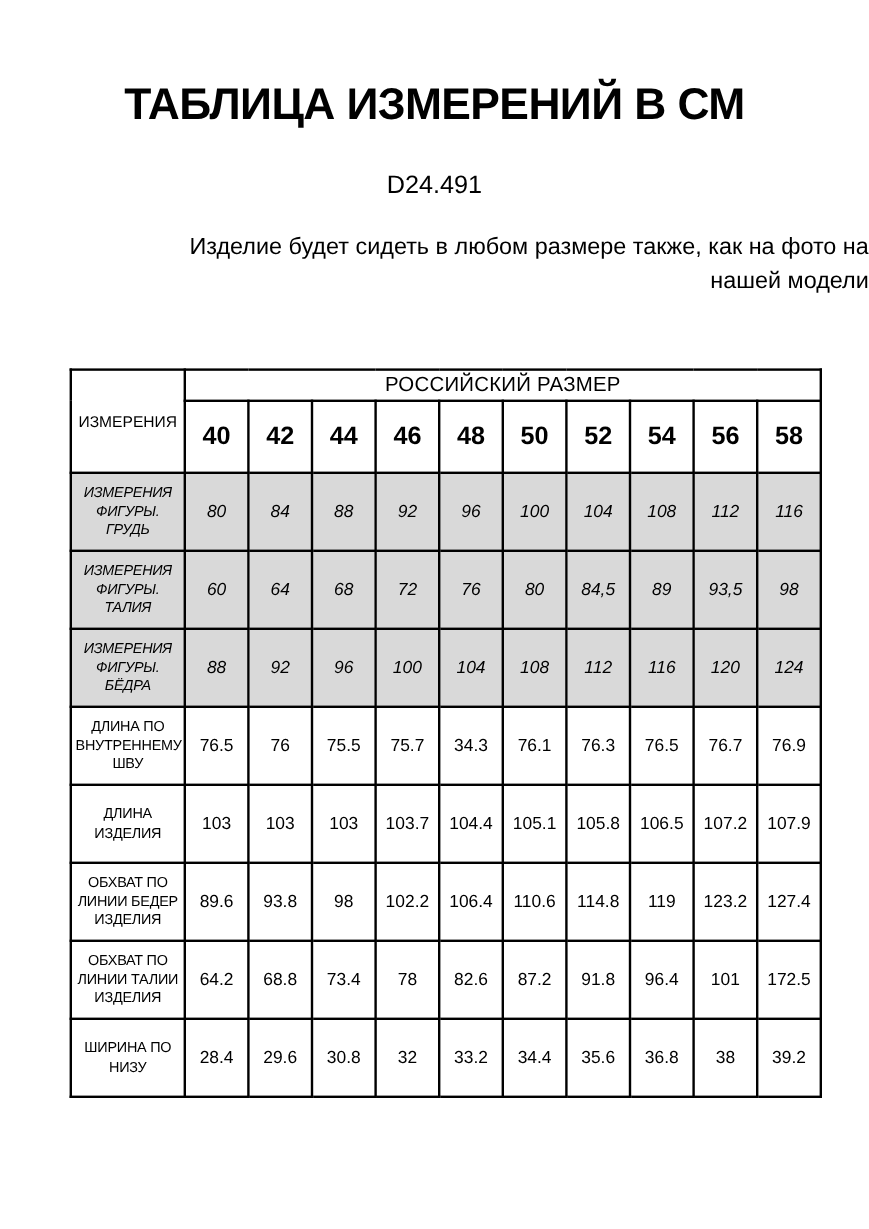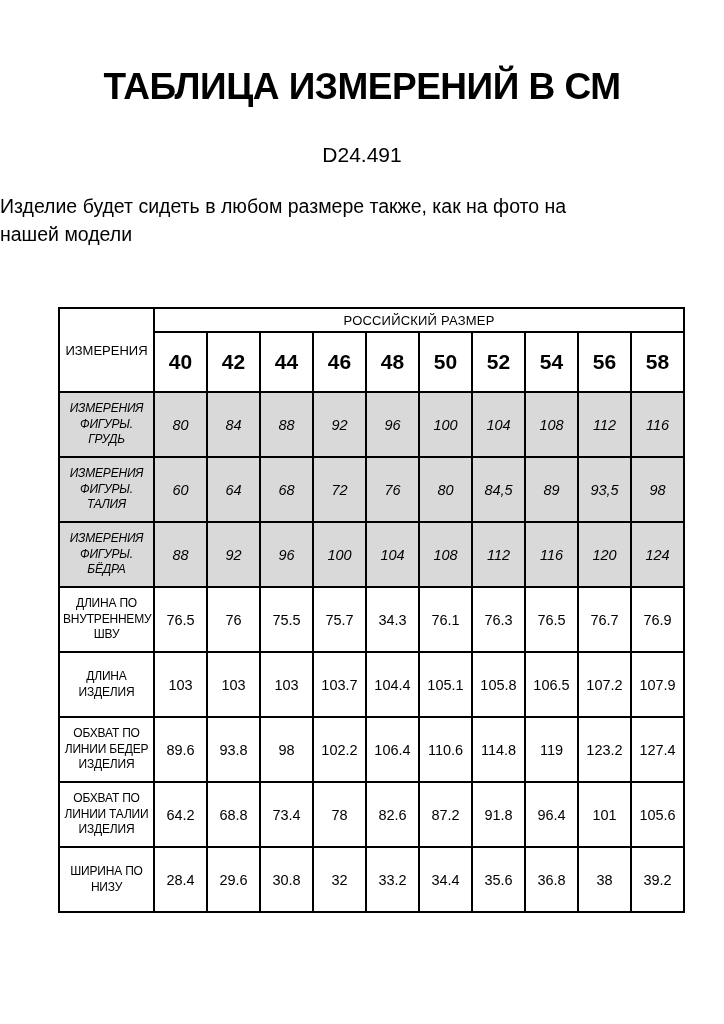--- a/index.html
+++ b/index.html
@@ -36,21 +36,21 @@
     text-align: center;
     font-size: 21px;
     font-weight: 400;
   }
   .note {
     position: absolute;
     top: 193px;
     left: 0;
     width: 100%;
     margin: 0;
-    text-align: left;
+    text-align: right;
     font-size: 19.5px;
     line-height: 1.42;
     white-space: pre-line;
   }
   table.size-table {
     position: absolute;
     left: 58px;
     top: 307px;
     width: 625px;
     border-collapse: collapse;
@@ -58,21 +58,21 @@
   }
   .size-table th, .size-table td {
     border: 2px solid #000000;
     text-align: center;
     vertical-align: middle;
     padding: 2px 3px;
     overflow: hidden;
   }
   .group-head {
     height: 18px;
-    font-size: 13px;
+    font-size: 17px;
     font-weight: 400;
     letter-spacing: 0.2px;
     padding: 1px;
   }
   .meas-head {
     font-size: 13px;
     font-weight: 400;
   }
   .size-cell {
     height: 54px;
@@ -226,21 +226,21 @@
           <th>ОБХВАТ ПО ЛИНИИ ТАЛИИ ИЗДЕЛИЯ</th>
           <td>64.2</td>
           <td>68.8</td>
           <td>73.4</td>
           <td>78</td>
           <td>82.6</td>
           <td>87.2</td>
           <td>91.8</td>
           <td>96.4</td>
           <td>101</td>
-          <td>105.6</td>
+          <td>172.5</td>
         </tr>
         <tr>
           <th>ШИРИНА ПО НИЗУ</th>
           <td>28.4</td>
           <td>29.6</td>
           <td>30.8</td>
           <td>32</td>
           <td>33.2</td>
           <td>34.4</td>
           <td>35.6</td>

